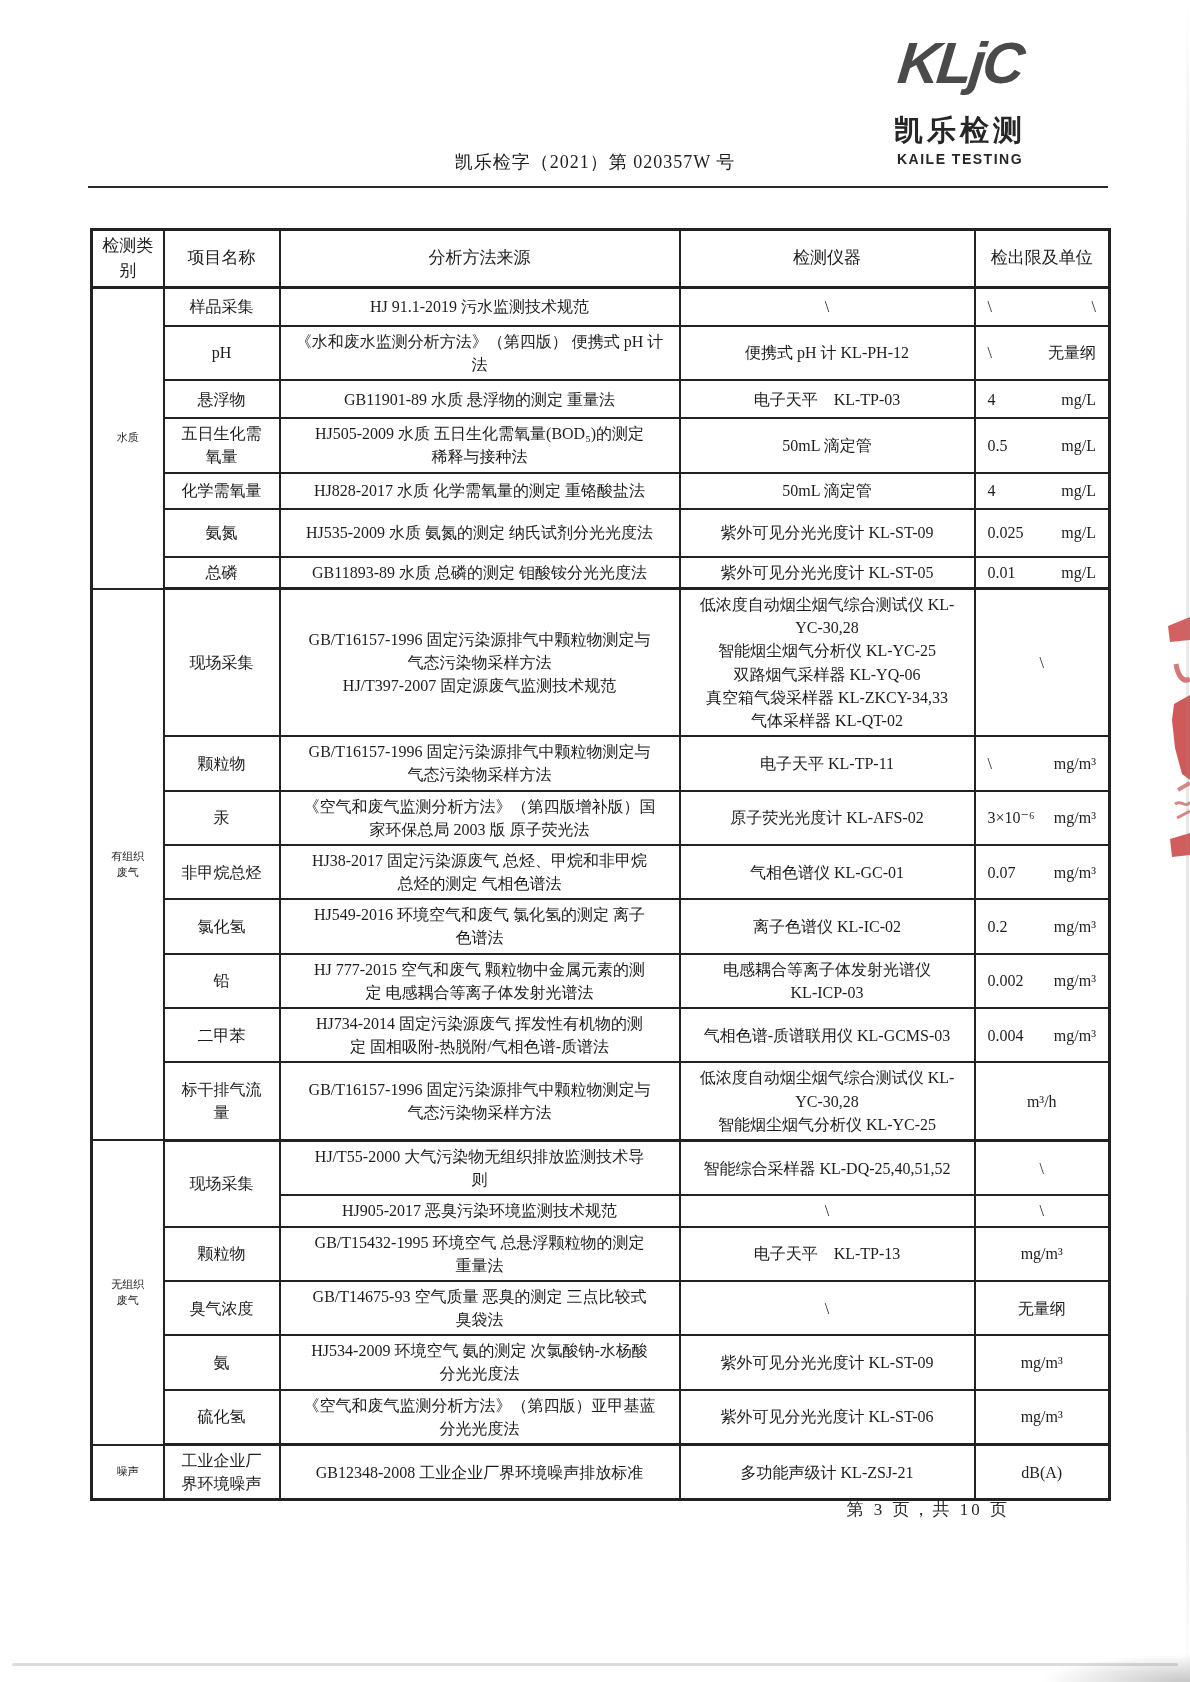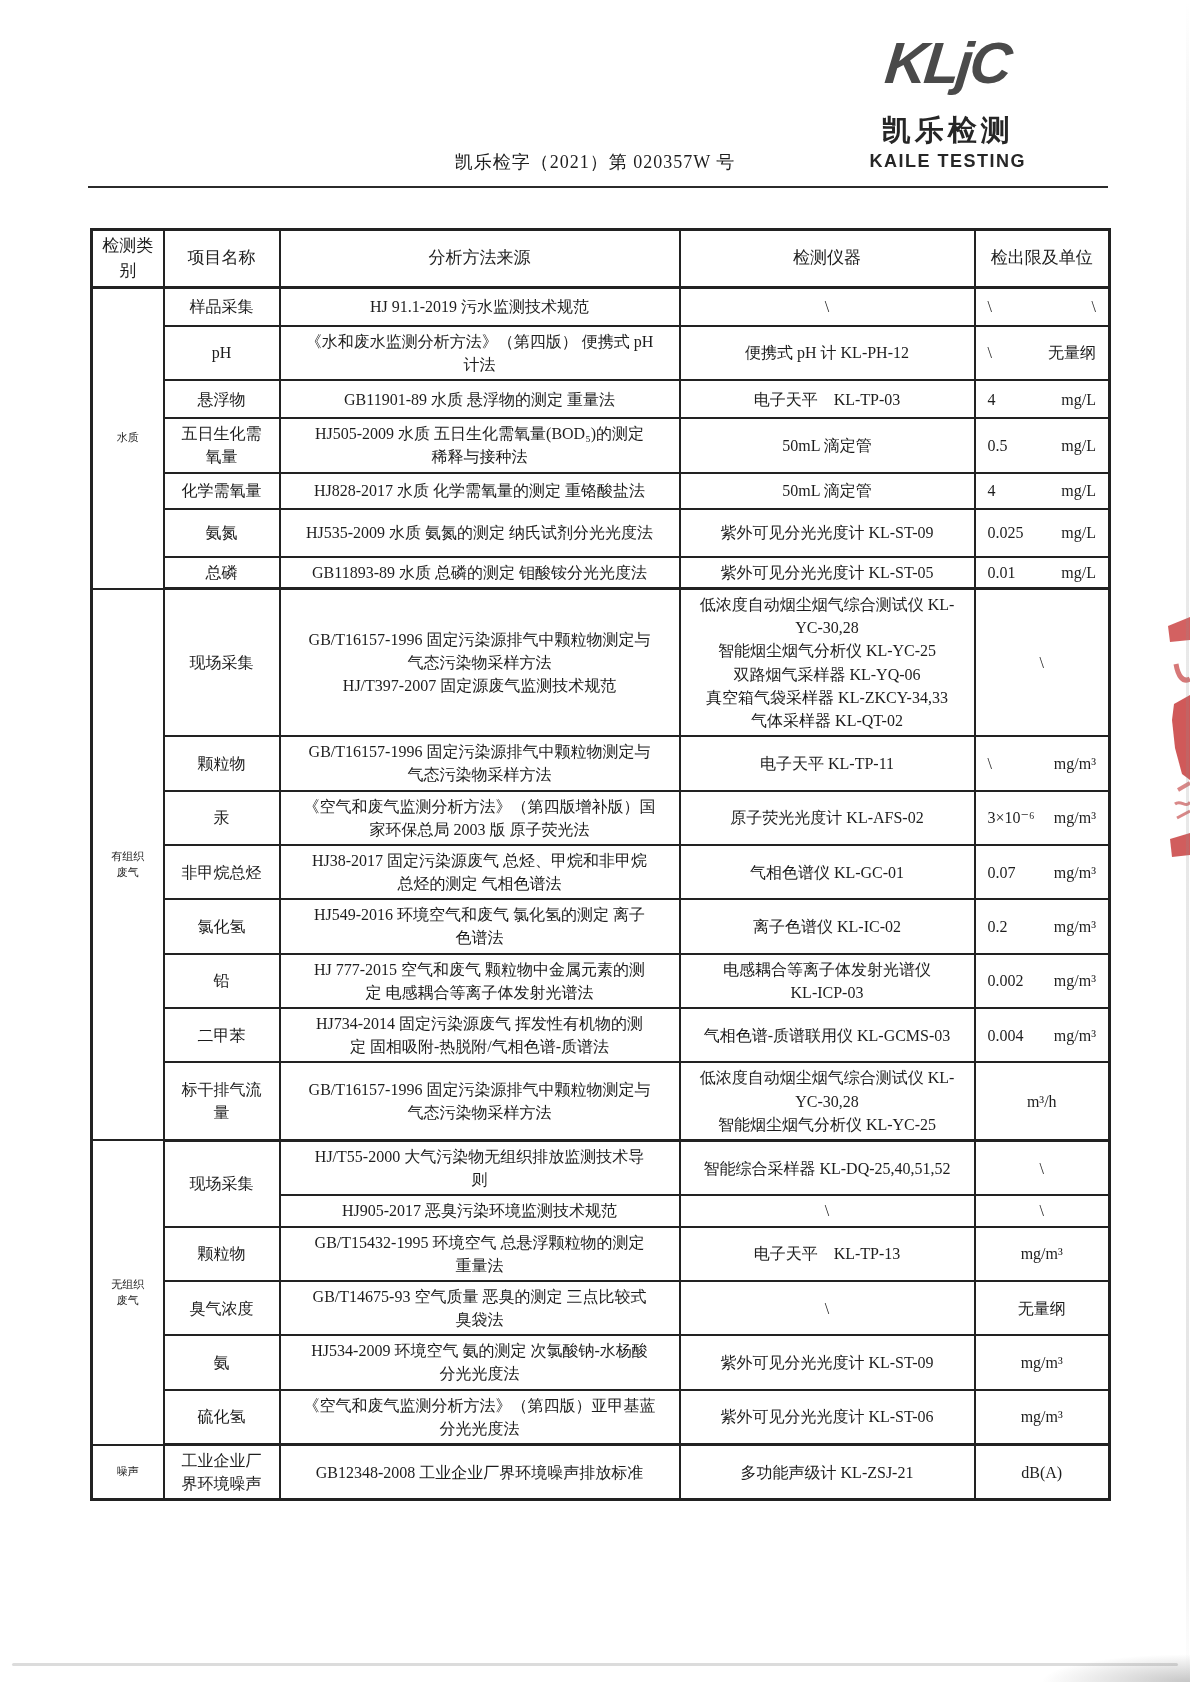--- a/index.html
+++ b/index.html
@@ -6,38 +6,38 @@
   .page {position:relative; width:1190px; height:1682px; background:#ffffff;
          font-family:"Liberation Serif","DejaVu Serif",serif; color:#1d1d1d; overflow:hidden;}
 
   
   .logo {position:absolute; top:34px; right:164px; text-align:center; line-height:1;}
   .logo-mark {font-family:"Liberation Sans","DejaVu Sans",sans-serif; font-style:italic;
               font-weight:900; font-size:58px; letter-spacing:-3px; color:#4a4a4a; transform:skewX(-6deg);}
   .logo-cn {margin-top:24px; font-family:"Liberation Sans","DejaVu Sans",sans-serif;
             font-weight:900; font-size:29px; letter-spacing:4px; color:#262626;}
   .logo-en {margin-top:7px; font-family:"Liberation Sans","DejaVu Sans",sans-serif;
-            font-weight:700; font-size:18px; letter-spacing:1.5px; color:#262626;}
+            font-weight:700; font-size:14px; letter-spacing:1.5px; color:#262626;}
 
   .doc-number {position:absolute; top:150px; left:0; width:100%; text-align:center;
                font-size:18px; letter-spacing:1px;}
   .rule {position:absolute; top:186px; left:88px; width:1020px; height:2px; background:#2b2b2b;}
   .table-title {position:absolute; top:196px; left:90px; width:1018px; text-align:center;
                 font-size:21px; font-weight:bold; letter-spacing:1px; white-space:pre;}
 
   
   .tbl {position:absolute; top:228px; left:90px; width:1018px; border-collapse:collapse;
         table-layout:fixed; font-size:16px;}
   .tbl th, .tbl td {border:2px solid #222; padding:3px 4px; text-align:center;
                     vertical-align:middle; line-height:1.45; overflow:hidden;}
   .tbl {border:3px solid #222;}
   .tbl th {font-weight:normal; font-size:17px;}
   .hdr th {border-bottom-width:3px;}
   .sec-end td {border-bottom-width:3px;}
-  td.method, td.instr {white-space:pre-line; padding:3px 18px;}
+  td.method, td.instr {white-space:pre-line; padding:3px 8px;}
   td.project {padding:3px 12px;}
   td.cat {padding:0 14px; font-size:11px;}
   .lu-pair {display:flex; justify-content:space-between; align-items:center; padding:0 8px;}
 
   .footer {position:absolute; top:1498px; left:0; width:100%; box-sizing:border-box;
            padding-right:180px; text-align:right; font-size:17px; letter-spacing:3px; color:#2a2a2a;}
 
   
   .stamp {position:absolute; top:552px; right:0; width:42px; height:312px;}
 
@@ -301,20 +301,21 @@
     <tr style="height:52px">
       <td class="cat">噪声</td>
       <td class="project">工业企业厂界环境噪声</td>
       <td class="method">GB12348-2008  工业企业厂界环境噪声排放标准</td>
       <td class="instr">多功能声级计  KL-ZSJ-21</td>
       <td>dB(A)</td>
     </tr>
   </tbody>
     </table>
 
+  <div class="footer">第 3 页，共 10 页</div>
 
   <svg class="stamp" viewBox="0 0 42 312">
     <path d="M20,74 L42,65 L42,88 L22,90 Z" fill="#ce5050" opacity="0.9"></path>
     <path d="M28,112 C30,124 35,131 42,127" fill="none" stroke="#d06060" stroke-width="5" opacity="0.85"></path>
     <path d="M26,152 L42,143 L42,228 L34,222 L27,196 L24,168 Z" fill="#cc4b4b" opacity="0.92"></path>
     <path d="M30,238 L42,231" stroke="#d06a6a" stroke-width="4" opacity="0.8"></path>
     <path d="M27,252 C33,247 38,257 42,250" fill="none" stroke="#d06a6a" stroke-width="3" opacity="0.8"></path>
     <path d="M29,266 L42,259" stroke="#d06a6a" stroke-width="3" opacity="0.8"></path>
     <path d="M22,287 L42,281 L42,303 L24,305 Z" fill="#cc4b4b" opacity="0.9"></path>
   </svg>

